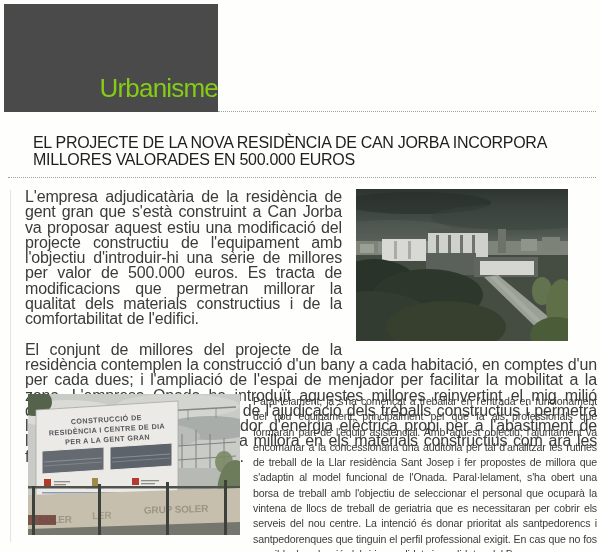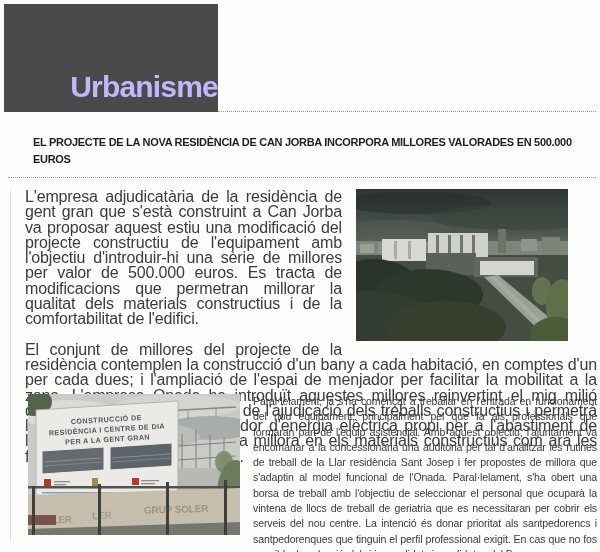--- a/index.html
+++ b/index.html
@@ -6,31 +6,31 @@
   .page{
     position:relative;width:600px;height:552px;background:#fefefd;overflow:hidden;
     font-family:"Liberation Sans",sans-serif;color:#3b3b3b;
   }
   
   .banner{
     position:absolute;left:4px;top:4px;width:214px;height:108px;
     background:#4a4a4a;overflow:hidden;
   }
   .banner-label{
-    position:absolute;right:0;bottom:8px;color:#c4b5fd;font-weight:bold;
-    font-size:30px;letter-spacing:-0.8px;white-space:nowrap;
+    position:absolute;right:0;bottom:8px;color:#84cc16;font-weight:normal;
+    font-size:26px;letter-spacing:-0.8px;white-space:nowrap;
   }
   .rule-dotted{position:absolute;height:0;border-top:1px dotted #9f9f9f;}
   .banner-rule{left:218px;right:4px;top:111px;}
   .headline-rule{left:8px;right:4px;top:177px;}
   .left-rule{position:absolute;left:10px;top:190px;width:1px;height:352px;background:#e3e3e1;}
   
   .headline{
     position:absolute;left:33px;top:134px;width:551px;margin:0;
-    font-size:11px;line-height:17px;font-weight:bold;color:#1e1e1e;
+    font-size:16px;line-height:17px;font-weight:normal;color:#1e1e1e;
     letter-spacing:-0.3px;text-transform:uppercase;
   }
   
   .article-top{
     position:absolute;left:25px;top:189px;width:572px;
     font-size:16px;line-height:15.3px;text-align:justify;letter-spacing:-0.15px;
   }
   .article-top p{margin:0 0 15px 0;}
   .render-fig{
     float:right;width:212px;height:152px;margin:0 29px 10px 14px;padding:0;

